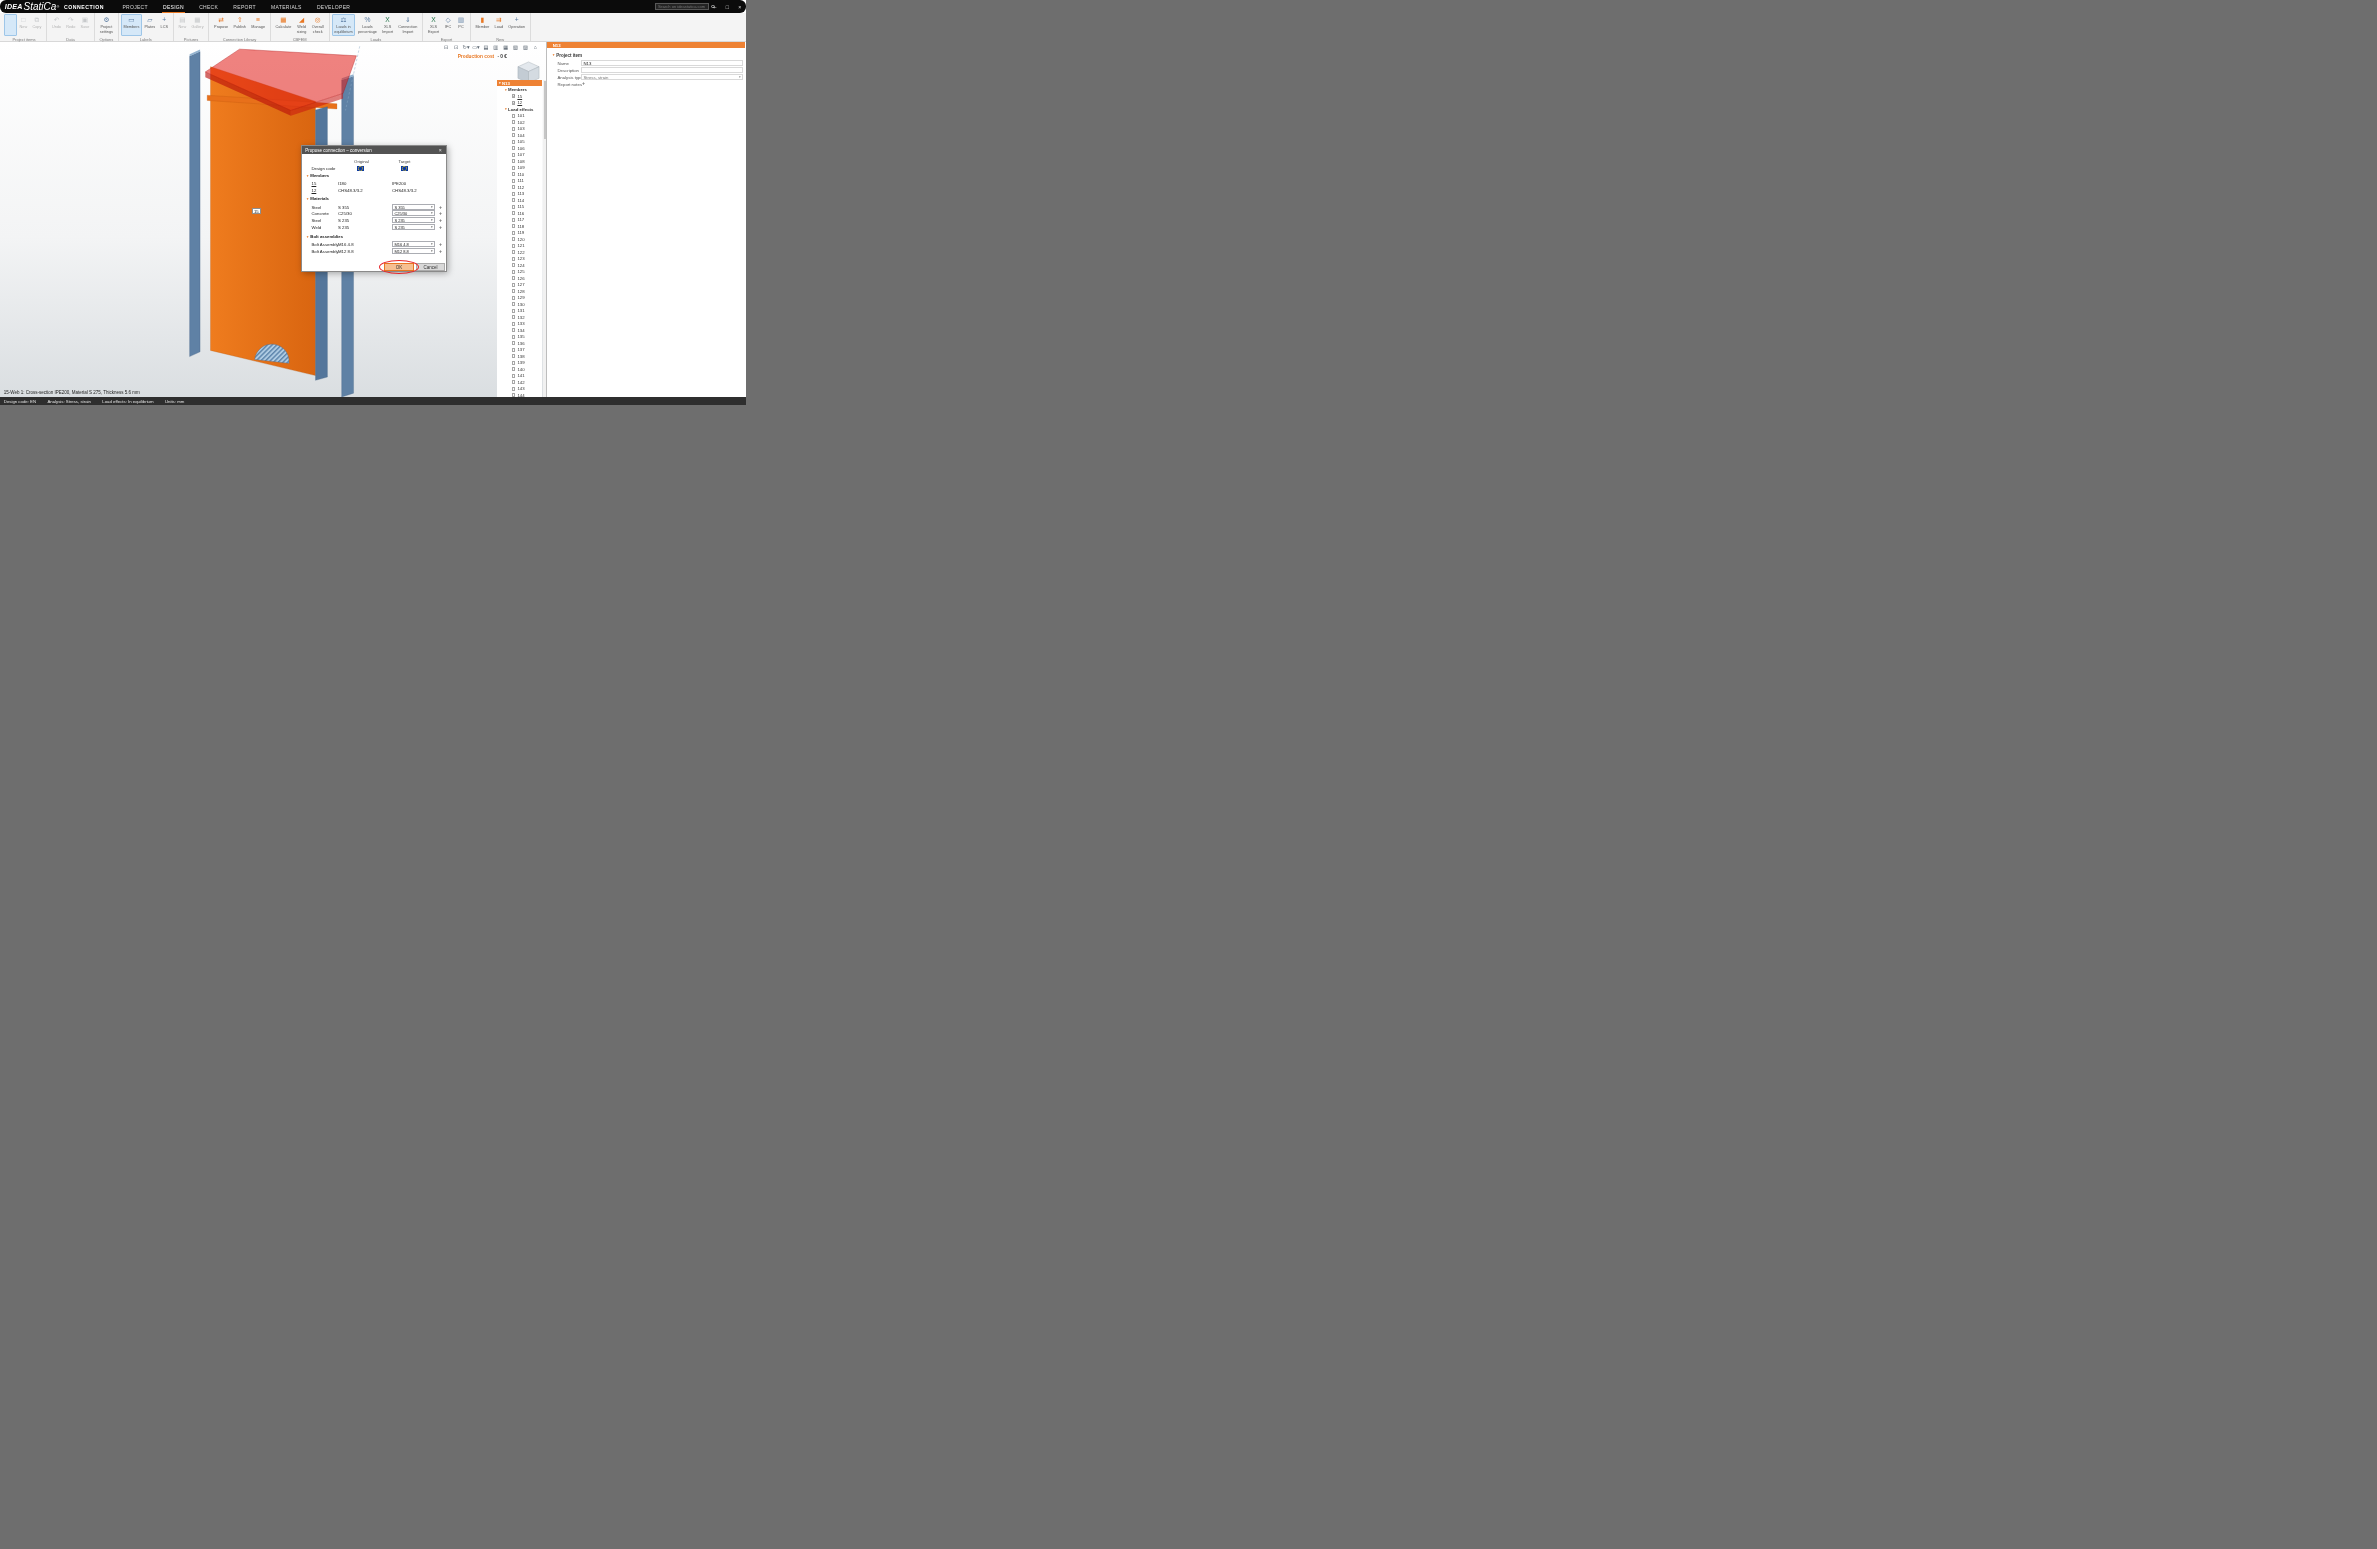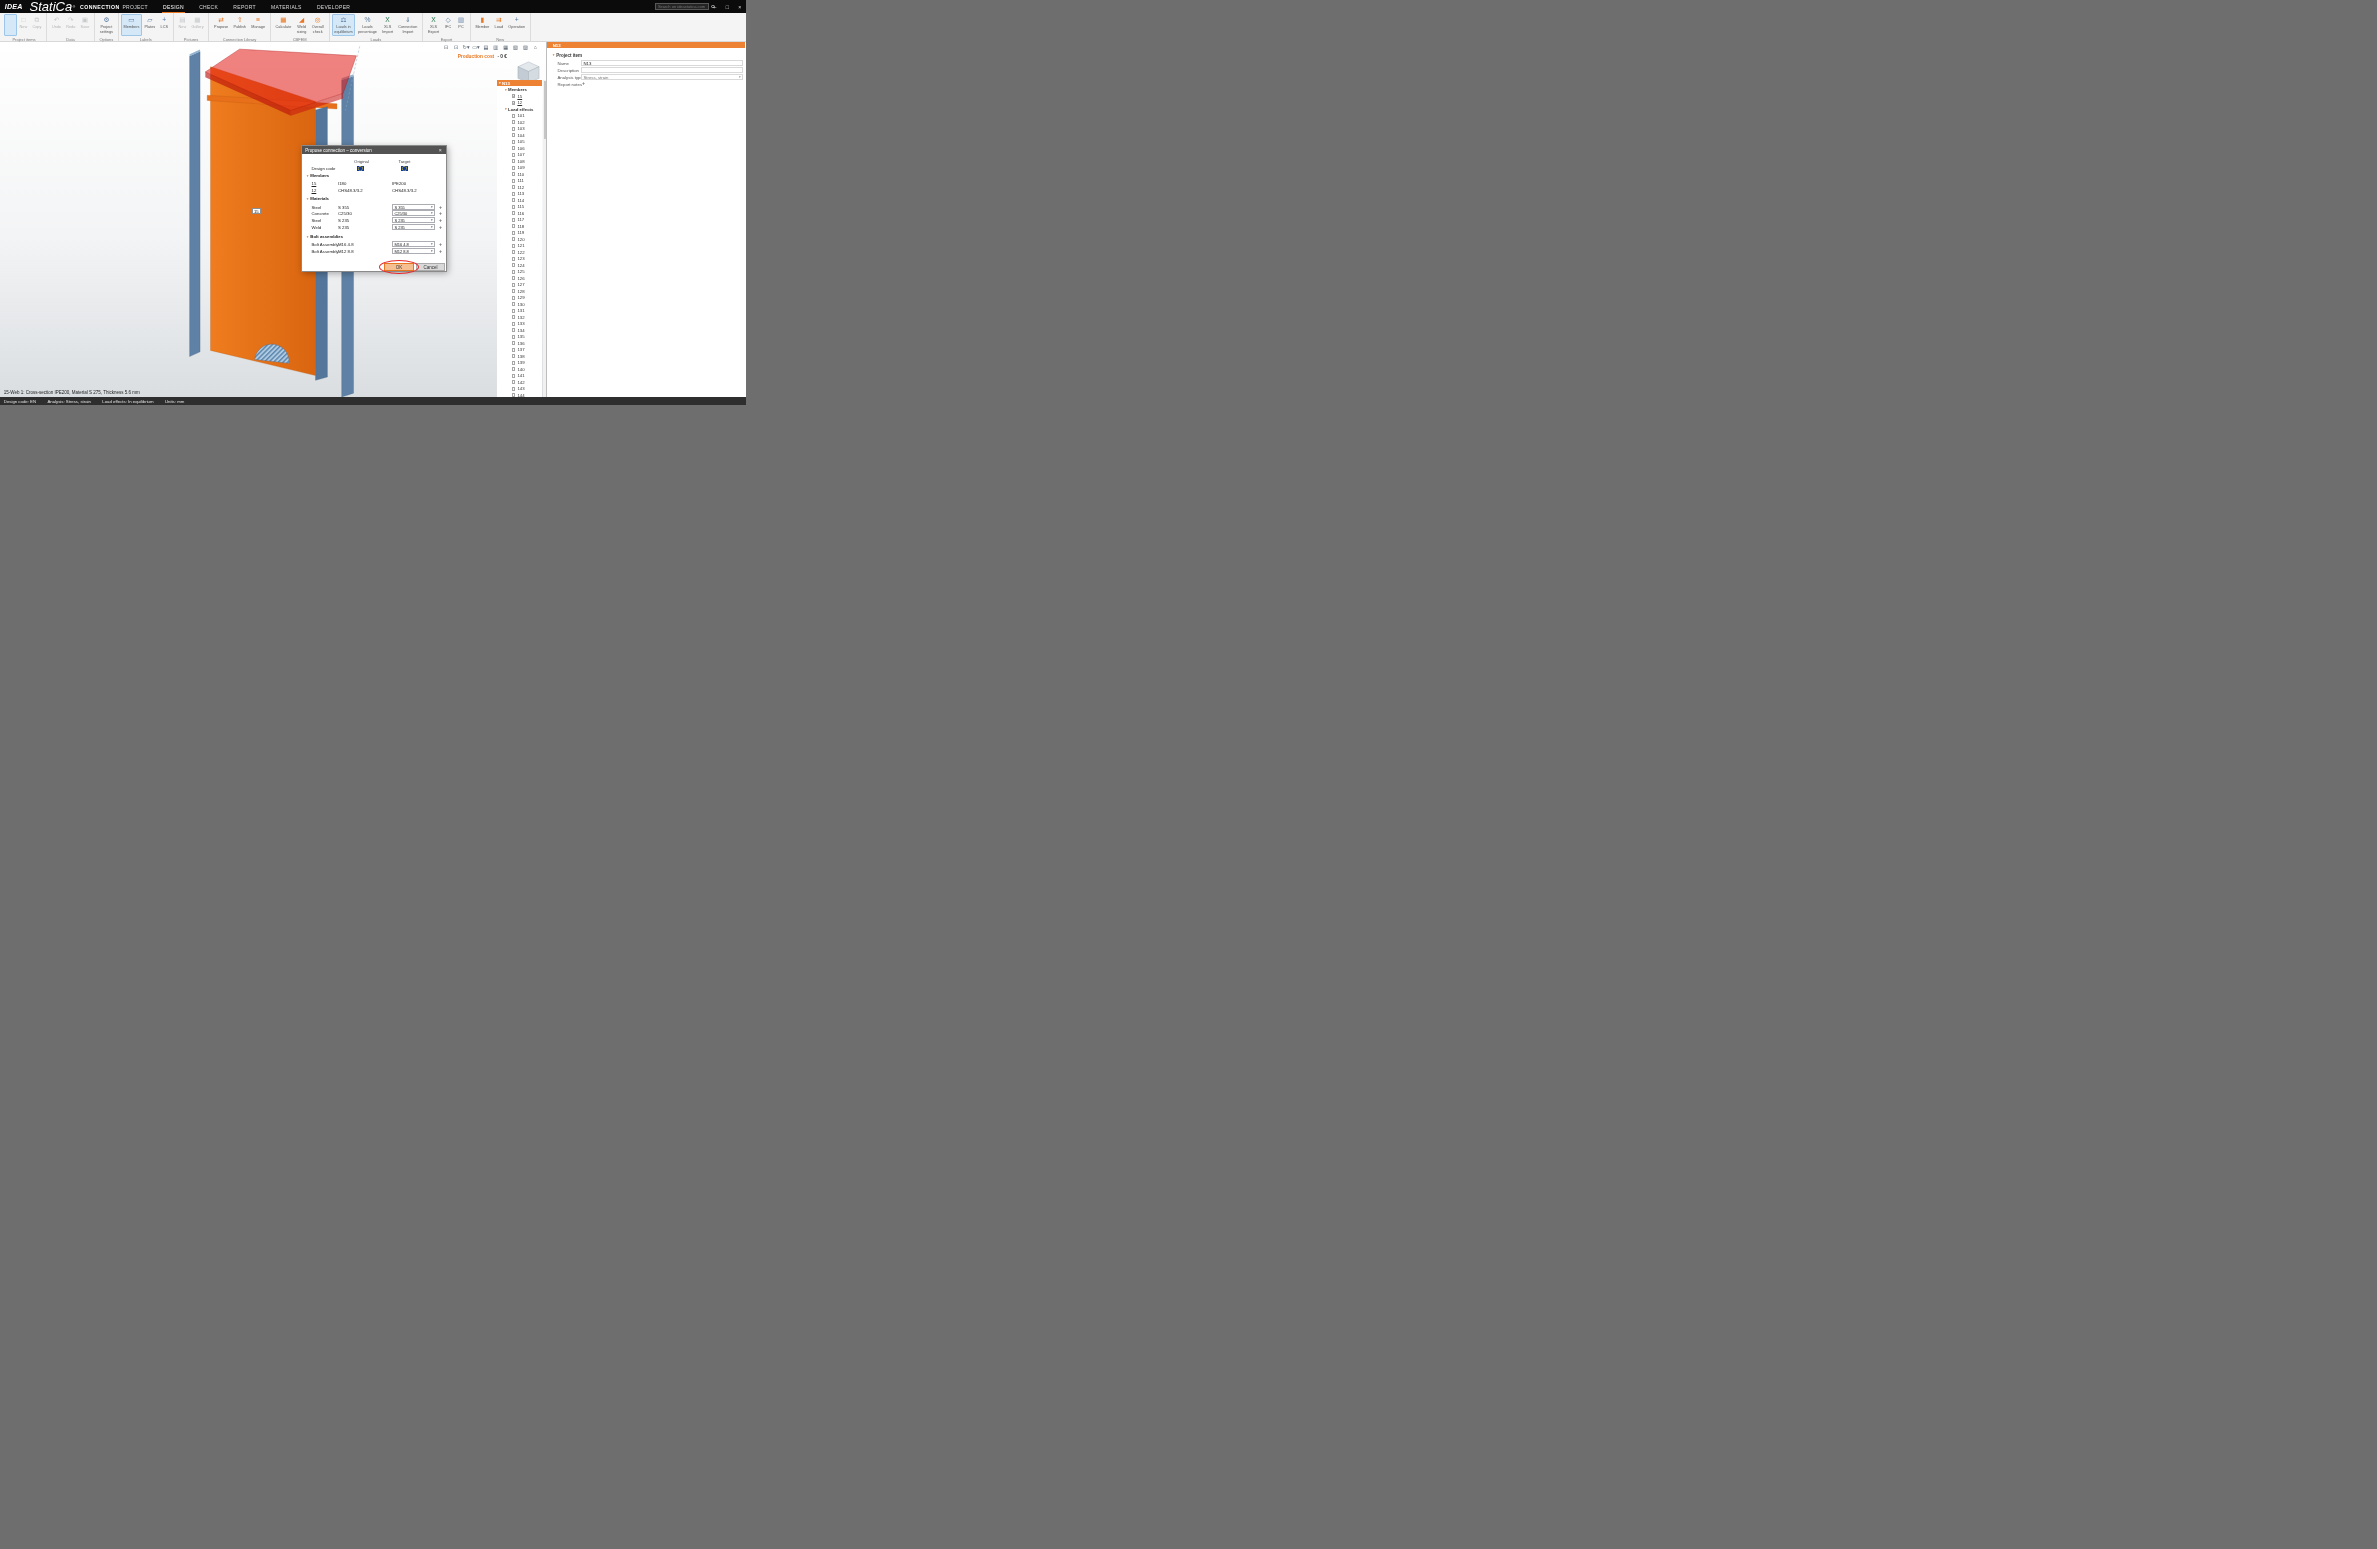--- a/index.html
+++ b/index.html
@@ -1,24 +1,24 @@
 <!DOCTYPE html>
 <html style="font-size:7.6px"><head>
 <meta charset="utf-8">
 <style>
   * { box-sizing: border-box; margin: 0; padding: 0; }
   html,body { background:#6e6e6e; }
   body { font-family: "Liberation Sans", sans-serif; }
   .screen { position:relative; width:746px; height:405px; background:#fff; overflow:hidden; font-size:5.2px; }
 
   
-  .titlebar { position:absolute; left:0; top:0; width:100%; height:13.3px; background:#0b0b0b; color:#fff; }
+  .titlebar { position:absolute; left:0; top:0; width:100%; height:13.3px; background:#0b0b0b; color:#fff;border-radius:6px; }
   .brand { position:absolute; left:4.8px; top:0; height:13.3px; display:flex; align-items:center; }
   .logo-idea { font-style:italic; font-weight:bold; font-size:7.1px; letter-spacing:0.2px; }
-  .logo-statica { font-style:italic; font-size:13px; margin-left:7px; }
+  .logo-statica { font-style:italic; font-size:10px; margin-left:1px; }
   .logo-sup { font-size:3.3px; vertical-align:super; margin-left:0.5px; }
   .app-name { margin-left:4.8px; font-size:5.2px; letter-spacing:0.5px; font-weight:bold; }
   .menu { position:absolute; left:121px; top:0; height:13.3px; display:flex; gap:12.4px; }
   .menu-item { position:relative; display:flex; align-items:center; font-size:5px; letter-spacing:0.3px; color:#d9d9d9; padding:0 1.4px; cursor:default; }
   .menu-item[data-active="true"] { color:#fff; }
   .menu-item[data-active="true"]::after { content:""; position:absolute; left:0; right:0; bottom:0; height:1.4px; background:#e87722; }
   .searchbox { position:absolute; right:37px; top:2.9px; width:54px; height:7.6px; background:#242424; border:0.5px solid #585858; display:flex; align-items:center; padding:0 1.9px; }
   .searchbox input { flex:1; background:transparent; border:none; outline:none; color:#ccc; font-size:4px; font-family:"Liberation Sans",sans-serif; }
   .mag { position:relative; width:3.3px; height:3.3px; border:0.6px solid #aaa; border-radius:50%; margin-left:1.4px; flex:none; }
   .mag::after { content:""; position:absolute; width:1.9px; height:0.6px; background:#aaa; right:-1.4px; bottom:-0.5px; transform:rotate(45deg); }

